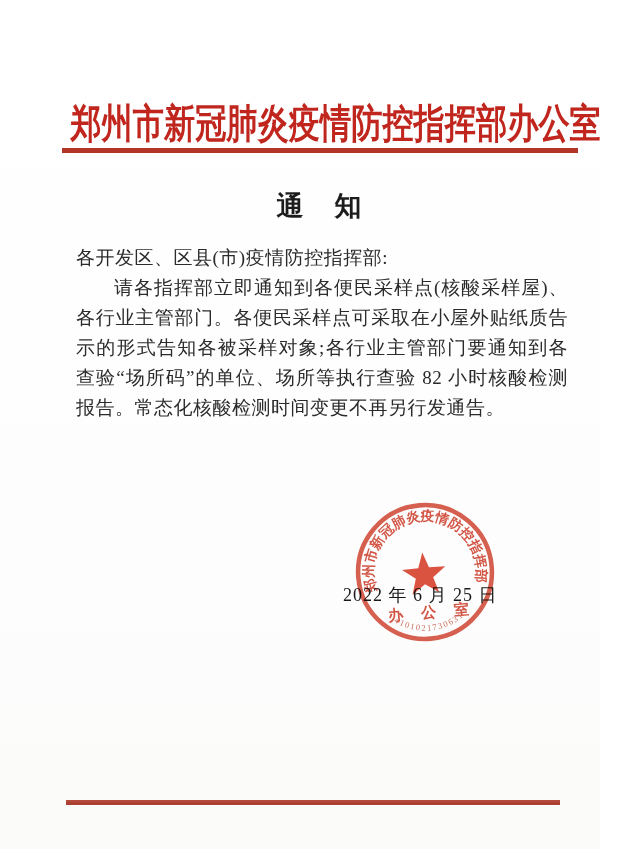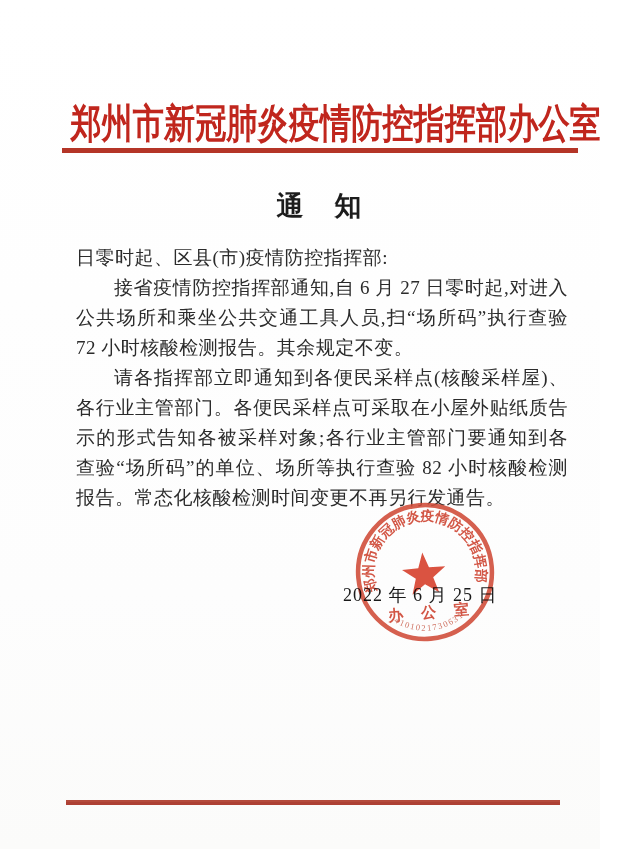--- a/index.html
+++ b/index.html
@@ -64,22 +64,21 @@
 
 <div class="page">
 
   <div class="header-title">郑州市新冠肺炎疫情防控指挥部办公室</div>
 
   <div class="header-rule"></div>
 
   <div class="doc-title">通　知</div>
 
   <div class="body-text">
-    <p class="salutation">日零时起、区县(市)疫情防控指挥部:</p>
-    <p class="para">接省疫情防控指挥部通知,自 6 月 27 日零时起,对进入公共场所和乘坐公共交通工具人员,扫“场所码”执行查验 72 小时核酸检测报告。其余规定不变。</p>
+    <p class="salutation">各开发区、区县(市)疫情防控指挥部:</p>
     <p class="para">请各指挥部立即通知到各便民采样点(核酸采样屋)、各行业主管部门。各便民采样点可采取在小屋外贴纸质告示的形式告知各被采样对象;各行业主管部门要通知到各查验“场所码”的单位、场所等执行查验 82 小时核酸检测报告。常态化核酸检测时间变更不再另行发通告。</p>
   </div>
 
   <div class="seal">
     <svg viewBox="0 0 150 150" xmlns="http://www.w3.org/2000/svg">
       <defs>
         <path id="sealTopArc" d="M 26.2,89.9 A 51,51 0 1 1 123.8,89.9" fill="none"></path>
         <path id="sealBottomArc" d="M 27.5,108.3 A 58,58 0 0 0 122.5,108.3" fill="none"></path>
       </defs>
       <circle cx="75" cy="75" r="66" fill="none" stroke="#d04b38" stroke-width="4.5"></circle>

